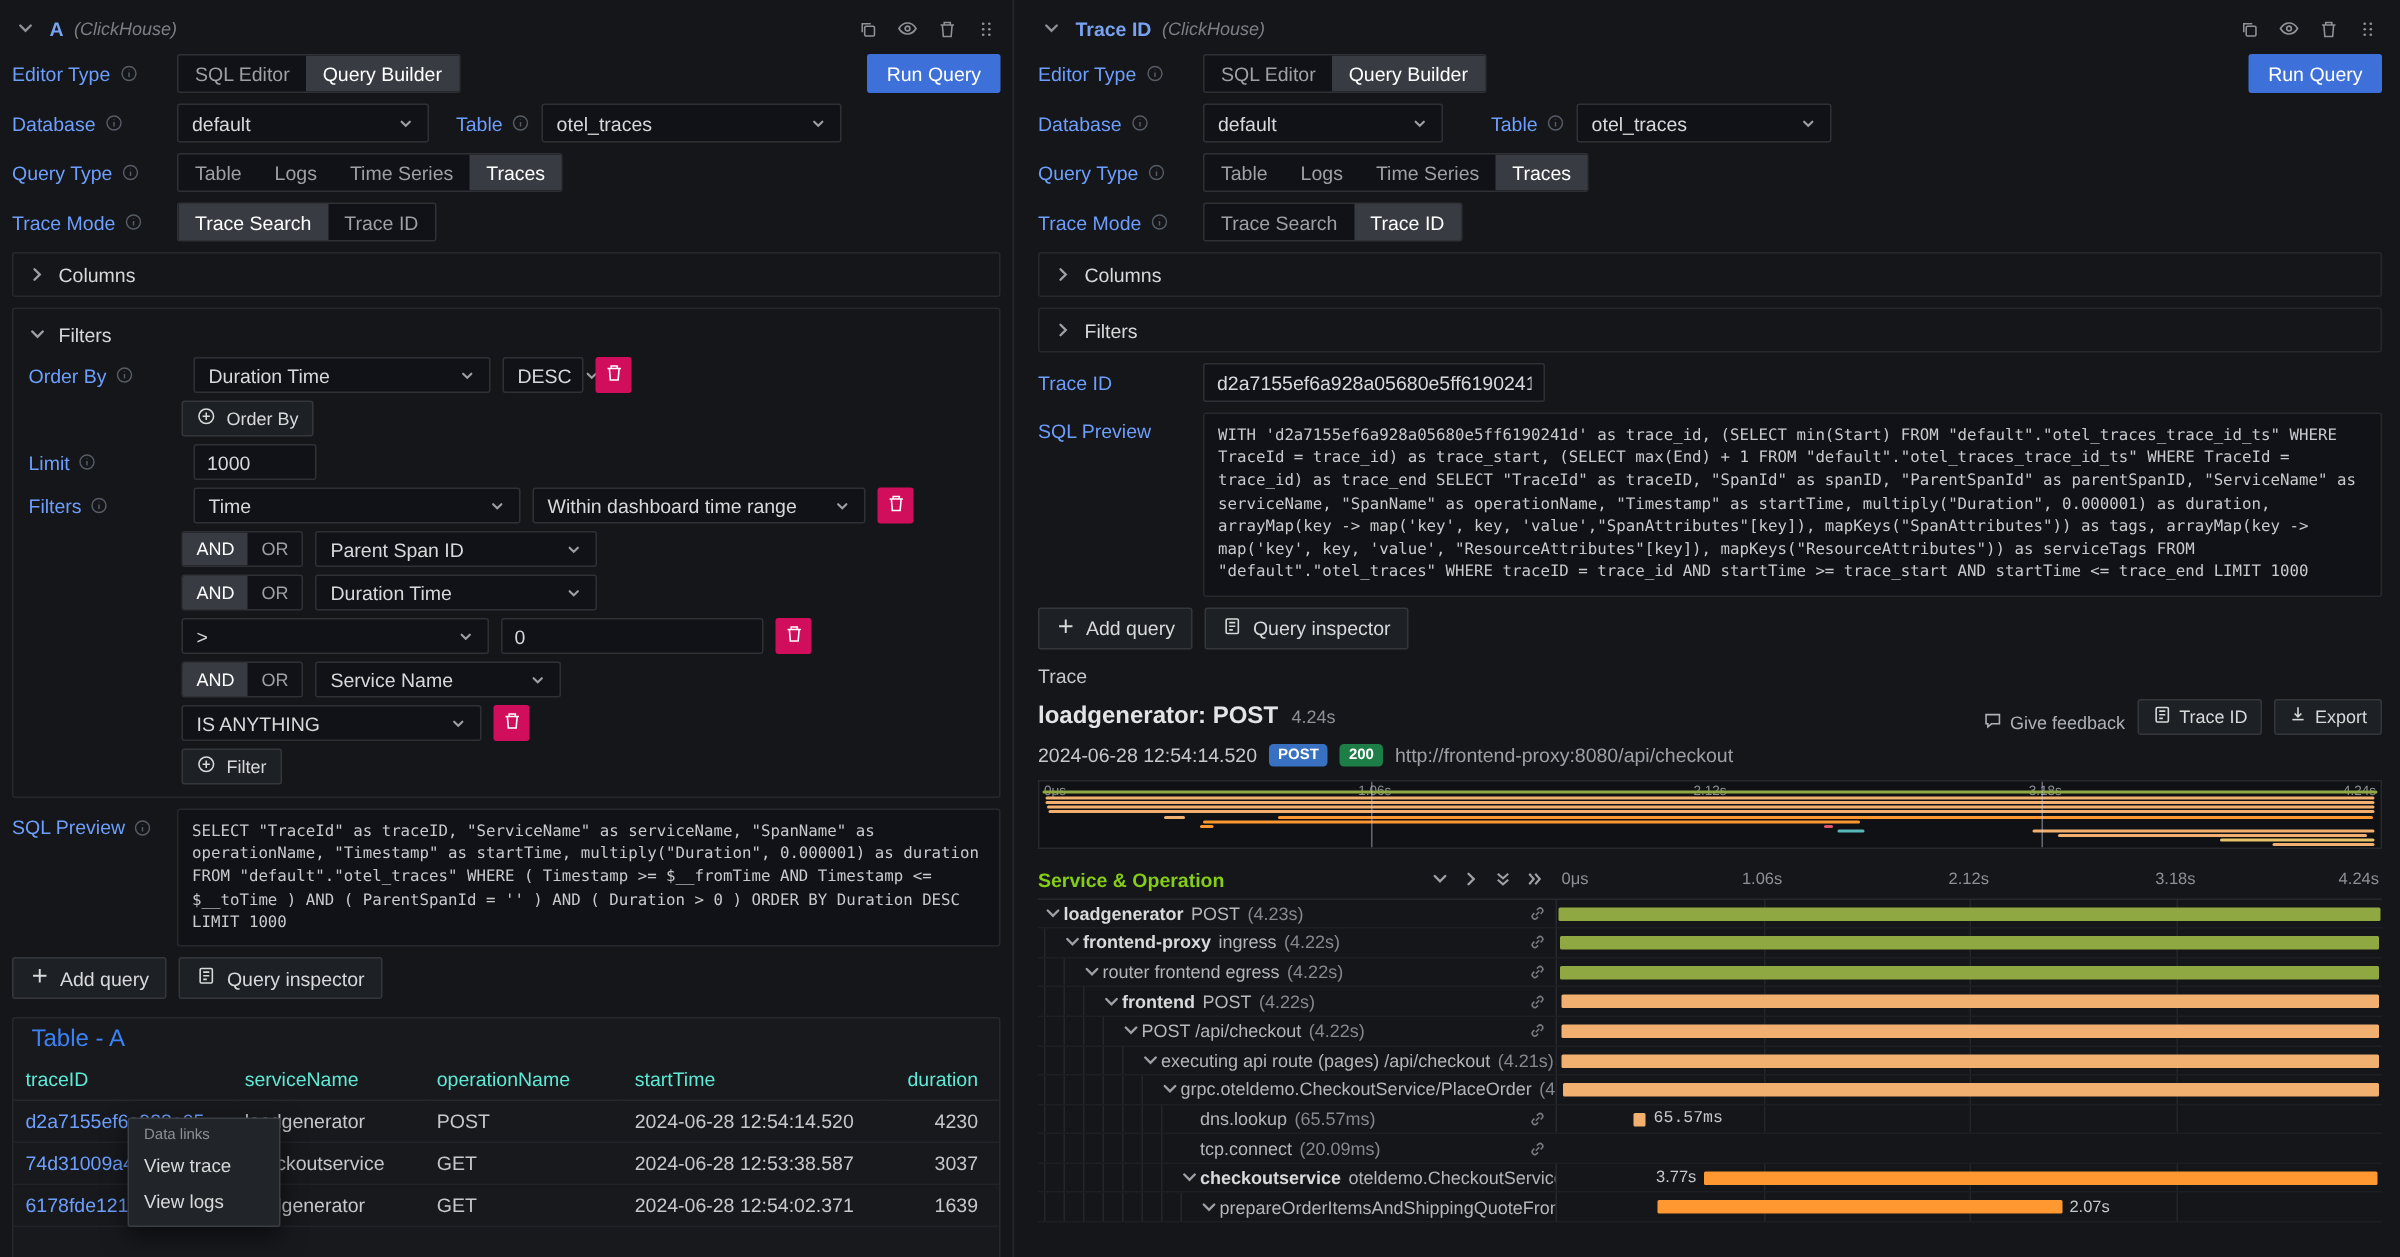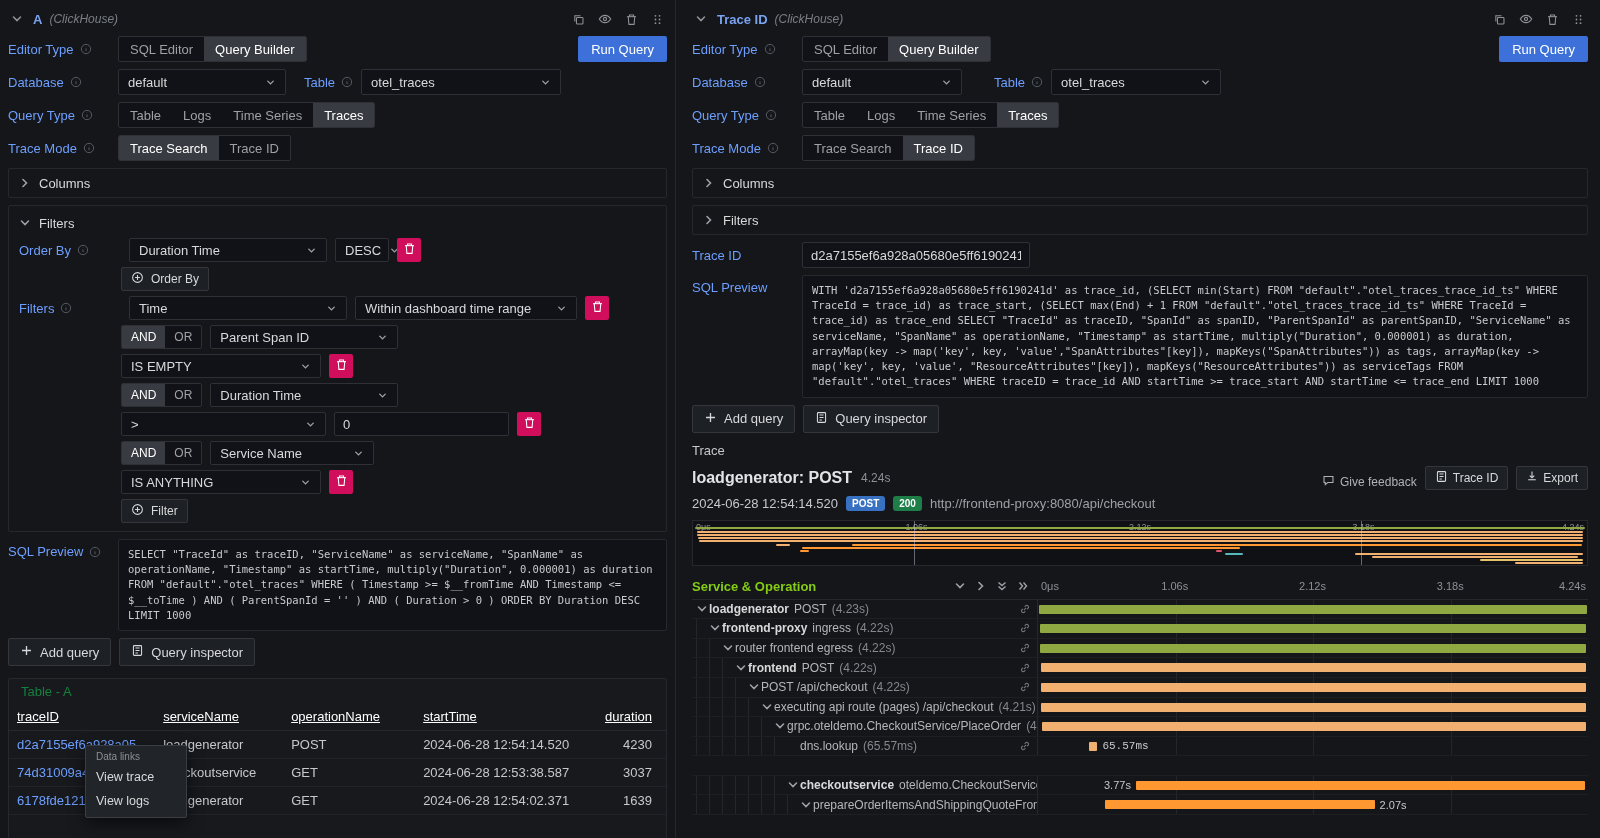--- a/index.html
+++ b/index.html
@@ -48,23 +48,23 @@
   .filters-box .fhead { display:flex; align-items:center; gap:8px; height:22px; margin-bottom:4px; color:#d8d9da; cursor:pointer; }
   .fx-row { display:flex; align-items:center; gap:8px; margin-bottom:5px; }
   .indent { margin-left:102px; }
   .sql { flex:1; background:#111217; border:1px solid #26282d; border-radius:2px; padding:7px 9px;
     font-family:"DejaVu Sans Mono", monospace; font-size:10.5px; line-height:1.45; color:#c9cacc;
     white-space:pre-wrap; word-break:break-word; }
   .actions { display:flex; gap:8px; margin:4px 0 0 0; }
 
   
   .table-panel { position:relative; margin-top:12px; border:1px solid #26282d; border-radius:2px; height:208px; overflow:hidden; background:#17191d; }
-  .table-panel .ptitle { padding:5px 12px 4px 12px; color:#15803d; font-size:13px; }
+  .table-panel .ptitle { padding:5px 12px 4px 12px; color:#3b82f6; font-size:16px; }
   table.data { width:100%; border-collapse:collapse; font-size:13px; }
-  table.data th { text-align:left; font-weight:500; color:#ffffff; padding:6px 8px; border-bottom:1px solid #26282d;text-decoration:underline; }
+  table.data th { text-align:left; font-weight:500; color:#5eead4; padding:6px 8px; border-bottom:1px solid #26282d; }
   table.data td { padding:6px 8px; border-bottom:1px solid #202328; color:#c7c8cc; white-space:nowrap; overflow:hidden; }
   table.data .cell-link { color:#6e9fff; cursor:pointer; }
   table.data th:last-child, table.data td:last-child { text-align:right; padding-right:14px; }
   .ctx-menu { position:absolute; left:76px; top:66px; width:102px; background:#212428; border:1px solid #3a3d42;
     border-radius:2px; box-shadow:0 6px 16px rgba(0,0,0,.55); z-index:9; padding-bottom:4px; }
   .ctx-menu .ctitle { font-size:10px; color:#8d9196; padding:5px 10px 3px 10px; }
   .ctx-menu .citem { font-size:12.5px; color:#d8d9da; padding:5px 10px; cursor:pointer; }
 
   
   .trace-section { margin-top:10px; }
@@ -306,20 +306,33 @@
       <div class="fx-row indent">
         <div class="btn-sec sm">
           <span><svg width="13" height="13" viewBox="0 0 16 16" fill="none" stroke="currentColor" stroke-width="1.3">
                 <circle cx="8" cy="8" r="6"></circle>
                 <path d="M8 5v6M5 8h6"></path>
               </svg></span>
           <span>Order By</span>
         </div>
       </div>
 
+      <div class="fx-row">
+        <span class="qlabel">
+          <span>Limit</span>
+            <span class="i">
+              <svg width="12" height="12" viewBox="0 0 16 16" fill="none" stroke="currentColor" stroke-width="1.3">
+                <circle cx="8" cy="8" r="6.2"></circle>
+                <path d="M8 7.2V11"></path>
+                <path d="M8 4.6v.4"></path>
+              </svg>
+            </span>
+        </span>
+        <input class="tinput sm" style="width: 82px;" readonly="" value="1000">
+      </div>
 
       <div class="fx-row">
         <span class="qlabel">
           <span>Filters</span>
             <span class="i">
               <svg width="12" height="12" viewBox="0 0 16 16" fill="none" stroke="currentColor" stroke-width="1.3">
                 <circle cx="8" cy="8" r="6.2"></circle>
                 <path d="M8 7.2V11"></path>
                 <path d="M8 4.6v.4"></path>
               </svg>
@@ -356,37 +369,20 @@
           <div class="opt">OR</div>
         </div>
         <div class="select sm" style="width:188px">
           <span>Parent Span ID</span>
             <span class="caret">
               <svg width="11" height="11" viewBox="0 0 12 12" fill="none" stroke="currentColor" stroke-width="1.5" stroke-linecap="round">
                 <path d="M3 4.5l3 3 3-3"></path>
               </svg>
             </span>
         </div>
-      </div>
-      <div class="fx-row indent">
-        <div class="select sm" style="width:200px">
-          <span>IS EMPTY</span>
-            <span class="caret">
-              <svg width="11" height="11" viewBox="0 0 12 12" fill="none" stroke="currentColor" stroke-width="1.5" stroke-linecap="round">
-                <path d="M3 4.5l3 3 3-3"></path>
-              </svg>
-            </span>
-        </div>
-        <button class="btn-danger sm">
-            <span><svg width="13" height="13" viewBox="0 0 16 16" fill="none" stroke="currentColor" stroke-width="1.3">
-                <path d="M2.5 4.5h11"></path>
-                <path d="M5.5 4.5v-2h5v2"></path>
-                <path d="M4 4.5L4.8 14h6.4l.8-9.5"></path>
-              </svg></span>
-          </button>
       </div>
 
       <div class="fx-row indent">
         <div class="seg sm">
           <div class="opt active">AND</div>
           <div class="opt">OR</div>
         </div>
         <div class="select sm" style="width:188px">
           <span>Duration Time</span>
             <span class="caret">
@@ -1023,20 +1019,39 @@
             </div>
             <div class="span-timeline">
               <span class="gridline" style="left: 25%;"></span>
               <span class="gridline" style="left: 50%;"></span>
               <span class="gridline" style="left: 75%;"></span>
               <span class="bar" style="left: 9.2%; width: 1.6%; background: rgb(242, 176, 112);"></span>
               <span class="bar-label" style="left: calc(10.8% + 5px); font-family: Liberation Mono, monospace;">65.57ms</span>
             </div>
           </div>
           <div class="span-row">
+            <div class="span-left">
+              <span class="guide"></span>
+              <span class="guide"></span>
+              <span class="guide"></span>
+              <span class="guide"></span>
+              <span class="guide"></span>
+              <span class="guide"></span>
+              <span class="guide"></span>
+              <span class="span-chevron"></span>
+              <span class="span-op">tcp.connect</span>
+              <span class="span-dur">(20.09ms)</span>
+              <span class="span-link">
+                <svg width="12" height="12" viewBox="0 0 16 16" fill="none" stroke="currentColor" stroke-width="1.4">
+                  <path d="M6.5 9.5l3-3"></path>
+                  <path d="M7.5 5l1.2-1.2a2.3 2.3 0 013.3 3.3L10.8 8.3"></path>
+                  <path d="M8.5 11l-1.2 1.2a2.3 2.3 0 01-3.3-3.3L5.2 7.7"></path>
+                </svg>
+              </span>
+            </div>
           </div>
           <div class="span-row">
             <div class="span-left">
               <span class="guide"></span>
               <span class="guide"></span>
               <span class="guide"></span>
               <span class="guide"></span>
               <span class="guide"></span>
               <span class="guide"></span>
               <span class="guide"></span>

